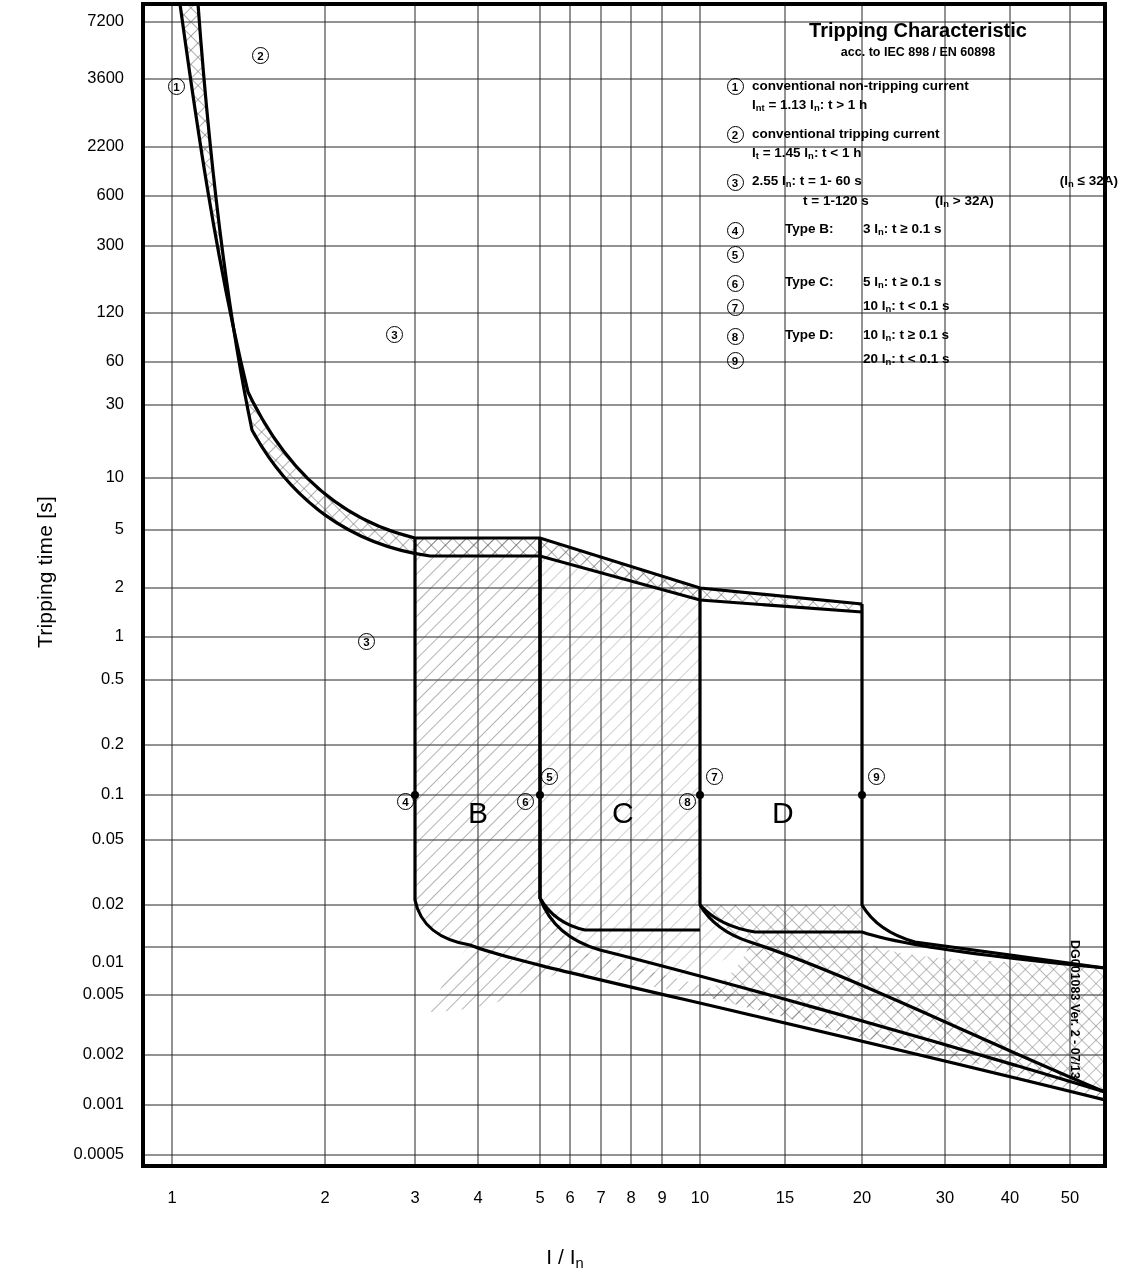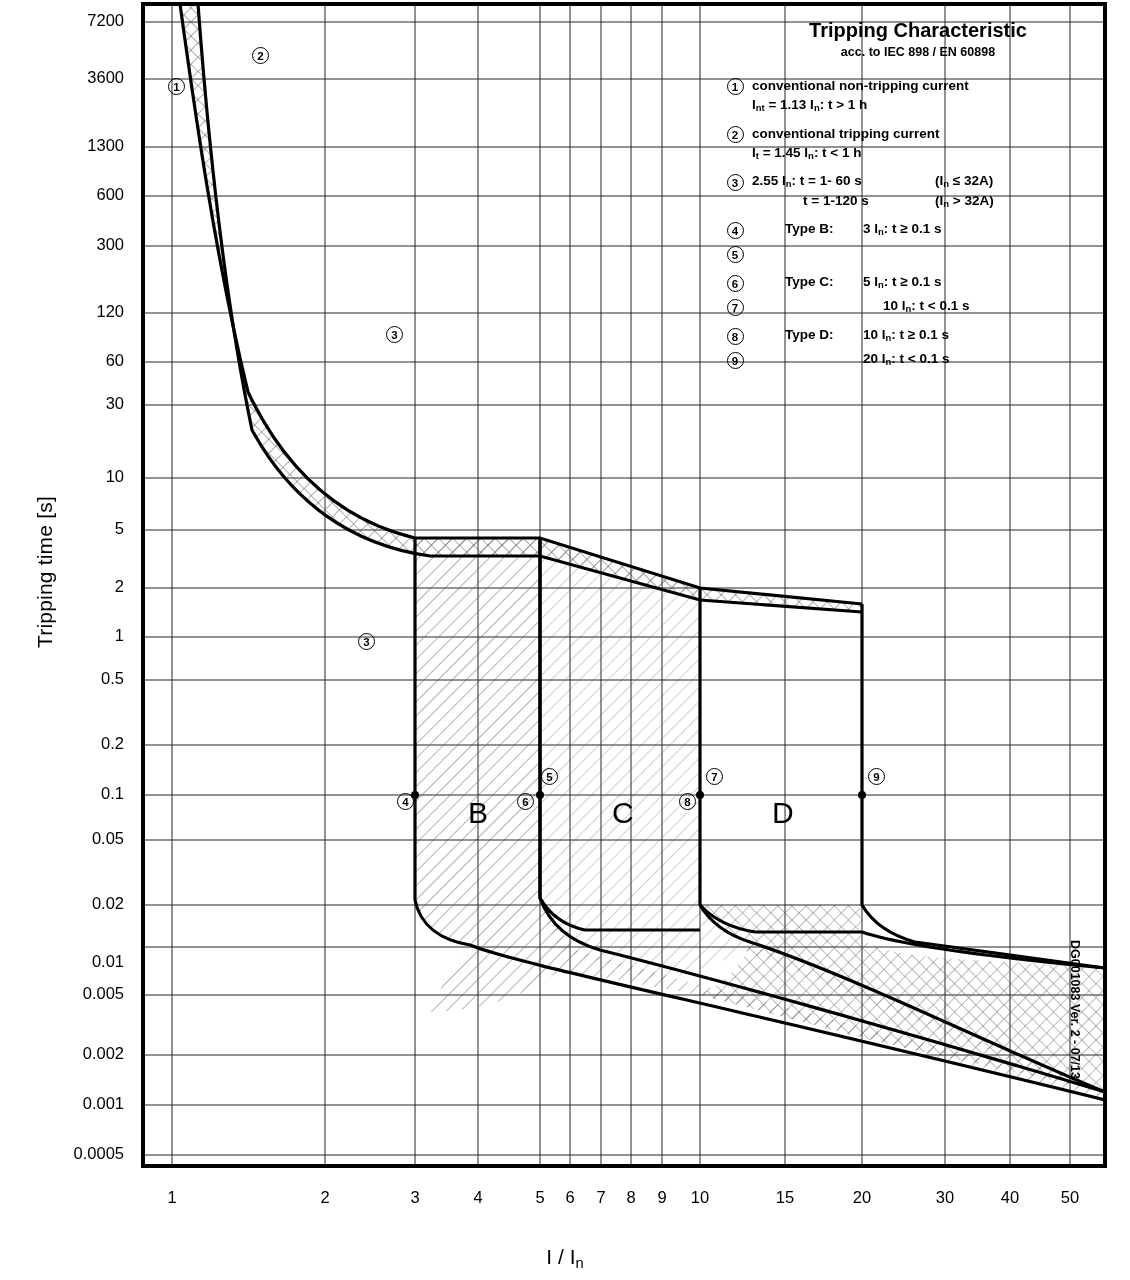--- a/index.html
+++ b/index.html
@@ -263,21 +263,21 @@
     <g fill="#000000">
       <circle cx="415" cy="795" r="4"></circle>
       <circle cx="540" cy="795" r="4"></circle>
       <circle cx="700" cy="795" r="4"></circle>
       <circle cx="862" cy="795" r="4"></circle>
     </g>
   </svg>
 
   <div class="ytick" style="left:4px; top:11px;">7200</div>
   <div class="ytick" style="left:4px; top:68px;">3600</div>
-  <div class="ytick" style="left:4px; top:136px;">1300</div>
+  <div class="ytick" style="left:4px; top:136px;">2200</div>
   <div class="ytick" style="left:4px; top:185px;">600</div>
   <div class="ytick" style="left:4px; top:235px;">300</div>
   <div class="ytick" style="left:4px; top:302px;">120</div>
   <div class="ytick" style="left:4px; top:351px;">60</div>
   <div class="ytick" style="left:4px; top:394px;">30</div>
   <div class="ytick" style="left:4px; top:467px;">10</div>
   <div class="ytick" style="left:4px; top:519px;">5</div>
   <div class="ytick" style="left:4px; top:577px;">2</div>
   <div class="ytick" style="left:4px; top:626px;">1</div>
   <div class="ytick" style="left:4px; top:669px;">0.5</div>
@@ -378,21 +378,21 @@
         <span>= 1.45 I</span><span class="sub">n</span><span>:  t &lt; 1 h</span>
       </div>
     </div>
 
     <div class="gap"></div>
 
     <div class="lrow">
       <div class="lmark">
           <span class="circnum">3</span>
         </div>
-      <div class="ltext2" style="display:flex;">
+      <div class="ltext2" style="display:flex;justify-content:space-between;">
         <span style="flex:0 0 183px;">
           <span>2.55 I</span><span class="sub">n</span><span>:   t = 1- 60 s</span>
         </span>
         <span>
           <span>(I</span><span class="sub">n</span>
           <span>≤ 32A)</span>
         </span>
       </div>
     </div>
     <div class="lrow indent">
@@ -434,21 +434,21 @@
       <div class="rowline" style="flex:1;">
         <span class="c1">Type C:</span>
         <span class="c2"><span>5 I</span><span class="sub">n</span><span>: t ≥ 0.1 s</span></span>
       </div>
     </div>
     <div class="gap-s"></div>
     <div class="lrow">
       <div class="lmark">
           <span class="circnum">7</span>
         </div>
-      <div class="rowline" style="flex:1;gap:20px;">
+      <div class="rowline" style="flex:1;">
         <span class="c1"></span>
         <span class="c2"><span>10 I</span><span class="sub">n</span><span>: t &lt; 0.1 s</span></span>
       </div>
     </div>
 
     <div class="gap"></div>
 
     <div class="lrow">
       <div class="lmark">
           <span class="circnum">8</span>

